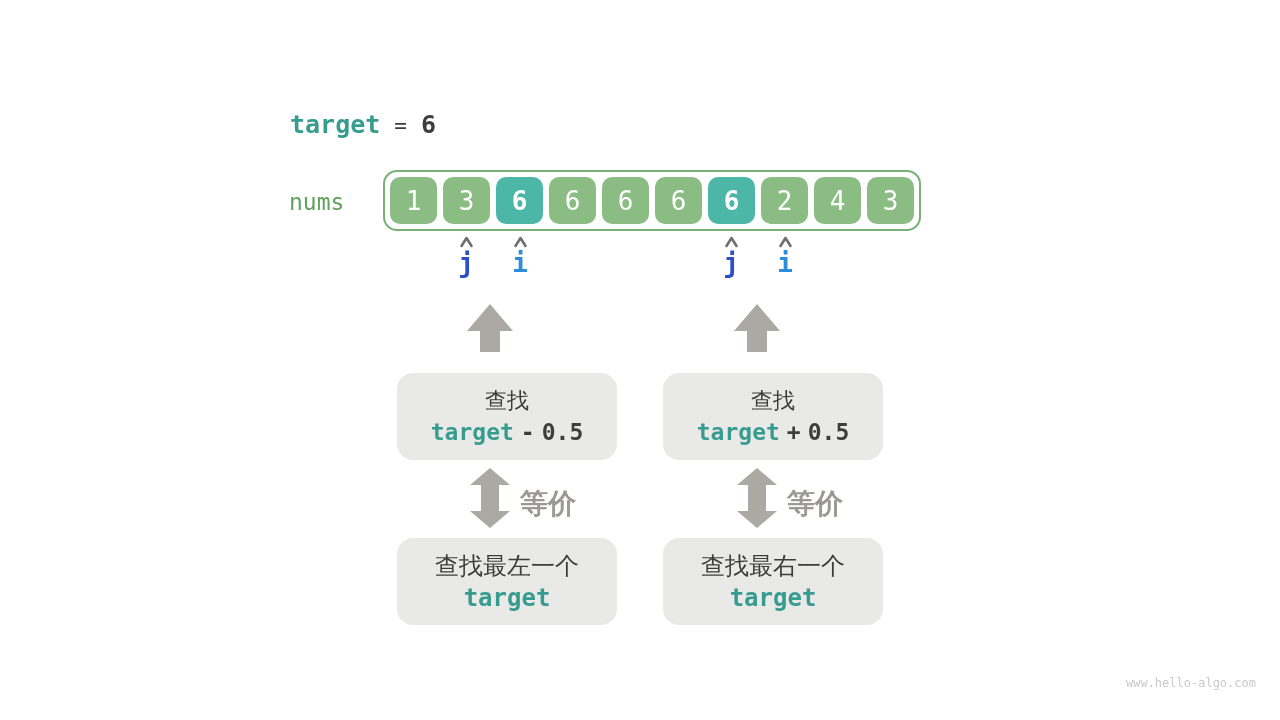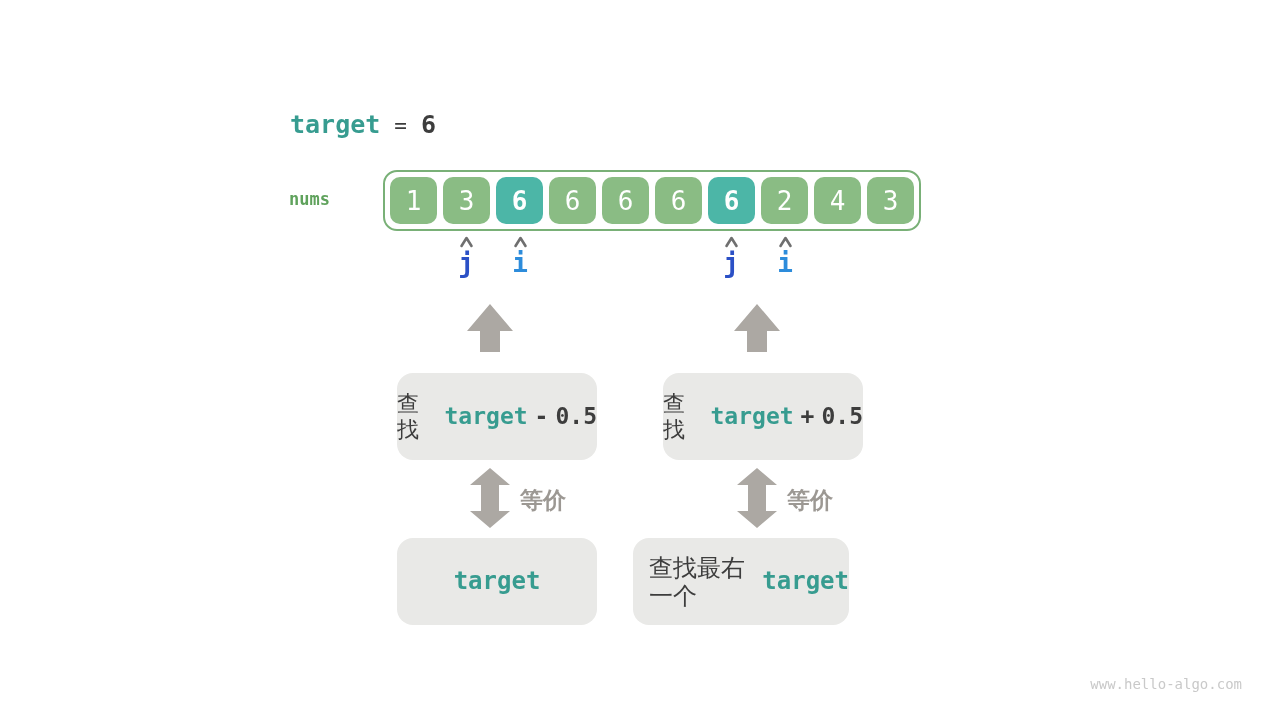--- a/index.html
+++ b/index.html
@@ -20,21 +20,21 @@
   .target-line {
     left: 290px; top: 110px;
     display: flex; align-items: baseline; gap: 14px;
     font-size: 25px; font-weight: bold;
   }
   .target-line .eq { font-size: 21px; font-weight: normal; }
 
   
   .nums-label {
     left: 289px; top: 189px;
-    font-size: 17px; font-weight: bold;
+    font-size: 23px; font-weight: normal;
     color: var(--nums-green, #5fa25c);
   }
 
   
   .array {
     left: 383px; top: 170px;
     display: flex; gap: 6px; padding: 5px;
     border: 2px solid var(--array-border, #79b077);
     border-radius: 14px;
     background: #ffffff;
@@ -56,48 +56,48 @@
   .pointer {
     display: flex; flex-direction: column; align-items: center;
     width: 40px; gap: 1px;
   }
   .ptr-label { font-size: 26px; font-weight: bold; line-height: 1.1; }
   .ptr-j { color: var(--pointer-j, #2b50c6); }
   .ptr-i { color: var(--pointer-i, #2d8cdb); }
 
   
   .flow-box {
-    width: 200px; height: 87px;
+    width: 220px; height: 87px;
     border-radius: 16px;
     background: var(--box-bg, #e9e9e7);
-    display: flex; flex-direction: row;
+    display: flex; flex-direction: column;
     align-items: center; justify-content: center;
     gap: 6px;
   }
   .flow-line1 {
     font-family: "Liberation Sans", "DejaVu Sans", sans-serif;
     font-size: 22px; line-height: 1.15;
     color: var(--dark-text, #3d3d3d);
   }
   .result-line1 { font-size: 24px; }
   .expr {
     display: flex; align-items: baseline; gap: 7px;
     font-size: 23px; font-weight: bold; line-height: 1.1;
   }
   .result-var { font-size: 24px; font-weight: bold; line-height: 1.1; }
 
   .equiv-label {
     font-family: "Liberation Sans", "DejaVu Sans", sans-serif;
-    font-size: 23px; font-weight: bold;
+    font-size: 28px; font-weight: bold;
     color: var(--equiv-gray, #9c9893);
   }
 
   .watermark {
-    right: 38px; top: 676px;
-    font-size: 14px;
+    right: 24px; top: 676px;
+    font-size: 12px;
     color: var(--watermark-gray, #c9c9c9);
   }
 </style>
 </head>
 <body>
 
 <div class="canvas">
 
   <div class="abs target-line">
     <span class="teal">target</span>
@@ -174,22 +174,23 @@
     <polygon points="20,0 40,17 29,17 29,43 40,43 20,60 0,43 11,43 11,17 0,17" fill="var(--arrow-gray,#aca8a3)"></polygon>
   </svg>
   <div class="abs equiv-label" style="left:520px;top:485px;">等价</div>
 
   <svg class="abs" style="left:737px;top:468px;" width="40" height="60" viewBox="0 0 40 60">
     <polygon points="20,0 40,17 29,17 29,43 40,43 20,60 0,43 11,43 11,17 0,17" fill="var(--arrow-gray,#aca8a3)"></polygon>
   </svg>
   <div class="abs equiv-label" style="left:787px;top:485px;">等价</div>
 
   <div class="abs flow-box" style="left:397px;top:538px;">
+    <div class="flow-line1 result-line1">查找最左一个</div>
     <div class="result-var teal mono">target</div>
   </div>
-  <div class="abs flow-box" style="left:633px;top:538px;padding-left:16px;">
+  <div class="abs flow-box" style="left:663px;top:538px;">
     <div class="flow-line1 result-line1">查找最右一个</div>
     <div class="result-var teal mono">target</div>
   </div>
 
   <div class="abs watermark">www.hello-algo.com</div>
 
 </div>
 
 </body></html>

